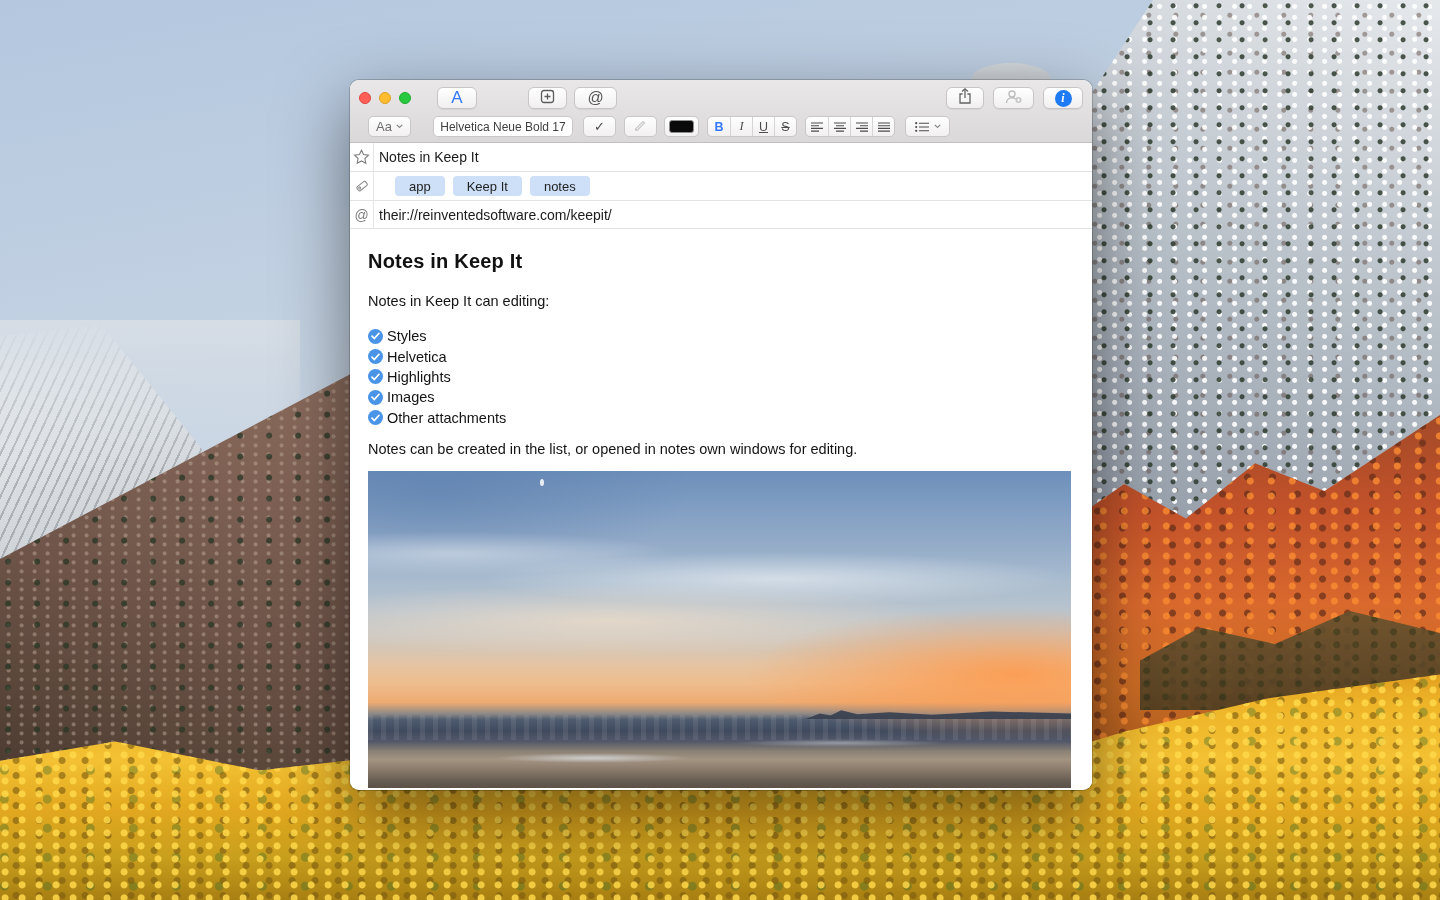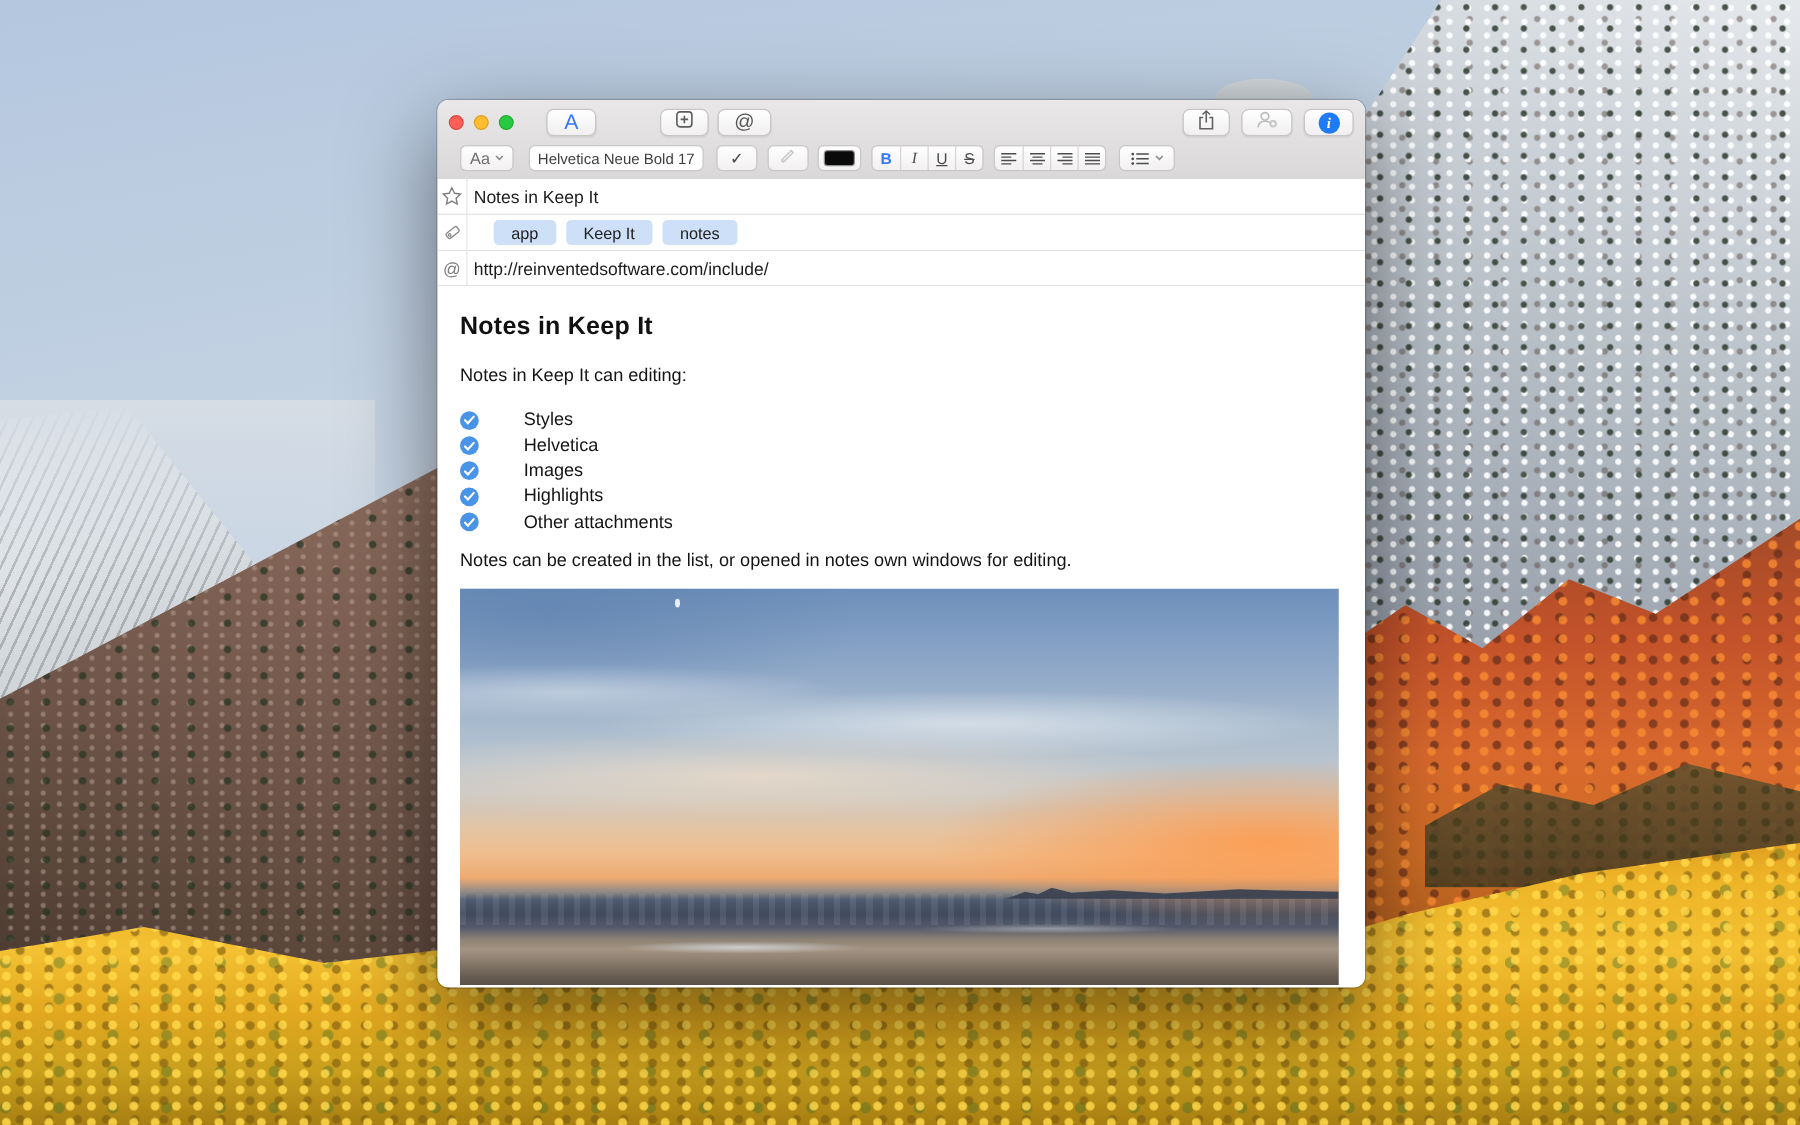--- a/index.html
+++ b/index.html
@@ -76,21 +76,21 @@
   .btn-person { width:41px; }
   .btn-info { width:40px; }
   .info-dot { width:17px; height:17px; border-radius:50%; background:var(--info-button,#1f7bf4);
     color:#fff; font-size:12px; font-weight:bold; font-family:"Liberation Serif",serif; font-style:italic;
     display:flex; align-items:center; justify-content:center; }
 
   .formatbar { height:26px; display:flex; align-items:center; padding:0 18px 5px 18px; }
   .fb-btn { height:21px; border-radius:5px; background:linear-gradient(#ffffff,#f2f0f0);
     border:1px solid #c9c7c7; display:flex; align-items:center; justify-content:center; color:#4c4c4c; }
   .btn-aa { width:43px; gap:4px; font-size:13px; color:#6e6e6e; }
-  .font-field { width:140px; margin-left:12px; font-size:12px; color:#3f3f3f; background:#fff; }
+  .font-field { width:140px; margin-left:22px; font-size:12px; color:#3f3f3f; background:#fff; }
   .btn-check { width:33px; margin-left:10px; font-size:13px; color:#4a4a4a; }
   .btn-pencil { width:33px; margin-left:8px; }
   .btn-swatch { width:35px; margin-left:7px; padding:2px 4px; }
   .swatch { width:26px; height:13px; background:var(--swatch-black,#000); border:1px solid #8d8d8d; border-radius:3px; }
   .seg { display:flex; margin-left:8px; border:1px solid #c9c7c7; border-radius:5px; overflow:hidden; height:21px; background:linear-gradient(#ffffff,#f2f0f0); }
   .seg-cell { width:22px; display:flex; align-items:center; justify-content:center; border-left:1px solid #d6d4d4; color:#4c4c4c; font-size:12.5px; }
   .seg-cell:first-child { border-left:none; }
   .seg-cell.b { font-weight:bold; color:var(--accent-blue,#3478f6); }
   .seg-cell.i { font-style:italic; font-family:"Liberation Serif",serif; }
   .seg-cell.u { text-decoration:underline; }
@@ -102,21 +102,21 @@
   .row-title { height:29px; } .row-tags { height:29px;gap:16px; } .row-url { height:28px; }
   .gutter { width:24px; border-right:1px solid #e6e6e6; display:flex; align-items:center; justify-content:center; color:#7d7d7d; flex:none; }
   .meta-val { display:flex; align-items:center; padding-left:5px; font-size:14px; color:#1b1b1b; flex:1; }
   .tagpills { gap:8px; }
   .pill { background:var(--tag-pill-bg,#cde0f8); border-radius:4px; padding:2.5px 14px; font-size:13px; color:#222; }
 
   .content { padding:12px 20px 0 18px; background:#fff; }
   .content h1 { font-size:20px; font-weight:bold; color:#111; margin-top:9px; letter-spacing:.2px; }
   .intro { font-size:14.5px; color:#141414; margin-top:20px; }
   .checklist { margin-top:17px; }
-  .check-item { display:flex; align-items:center; height:20.4px;gap:32px; }
+  .check-item { display:flex; align-items:center; height:20.4px; }
   .check-circle { width:15px; height:15px; border-radius:50%; background:var(--check-circle,#4a94e8); flex:none;
     display:flex; align-items:center; justify-content:center; margin-right:4px; }
   .check-circle svg { display:block; }
   .check-label { font-size:14.5px; color:#141414; }
   .para { font-size:14.5px; color:#141414; margin-top:13px; }
 
   
   .photo { position:relative; margin-top:14px; width:703px; height:317px; overflow:hidden;
     background:
       radial-gradient(ellipse 55% 30% at 92% 64%, rgba(255,150,70,.8), transparent 70%),
@@ -293,21 +293,21 @@
       <div class="meta-val tagpills">
         <span class="pill">app</span>
         <span class="pill">Keep It</span>
         <span class="pill">notes</span>
       </div>
     </div>
 
     <div class="meta-row row-url">
       <div class="gutter" style="font-size:14px;">@</div>
       <div class="meta-val">
-        <span>http://reinventedsoftware.com/include/</span>
+        <span>their://reinventedsoftware.com/keepit/</span>
       </div>
     </div>
 
     <div class="content">
       <h1>Notes in Keep It</h1>
       <p class="intro">Notes in Keep It can editing:</p>
 
       <div class="checklist">
         <div class="check-item">
           <span class="check-circle">
@@ -324,29 +324,29 @@
               </svg>
             </span>
           <span class="check-label">Helvetica</span>
         </div>
         <div class="check-item">
           <span class="check-circle">
               <svg width="9" height="8" viewBox="0 0 9 8">
                 <path d="M1 4.2l2.3 2.3L8 1.3" fill="none" stroke="#fff" stroke-width="1.7" stroke-linecap="round"></path>
               </svg>
             </span>
+          <span class="check-label">Highlights</span>
+        </div>
+        <div class="check-item">
+          <span class="check-circle">
+              <svg width="9" height="8" viewBox="0 0 9 8">
+                <path d="M1 4.2l2.3 2.3L8 1.3" fill="none" stroke="#fff" stroke-width="1.7" stroke-linecap="round"></path>
+              </svg>
+            </span>
           <span class="check-label">Images</span>
-        </div>
-        <div class="check-item">
-          <span class="check-circle">
-              <svg width="9" height="8" viewBox="0 0 9 8">
-                <path d="M1 4.2l2.3 2.3L8 1.3" fill="none" stroke="#fff" stroke-width="1.7" stroke-linecap="round"></path>
-              </svg>
-            </span>
-          <span class="check-label">Highlights</span>
         </div>
         <div class="check-item">
           <span class="check-circle">
               <svg width="9" height="8" viewBox="0 0 9 8">
                 <path d="M1 4.2l2.3 2.3L8 1.3" fill="none" stroke="#fff" stroke-width="1.7" stroke-linecap="round"></path>
               </svg>
             </span>
           <span class="check-label">Other attachments</span>
         </div>
       </div>

